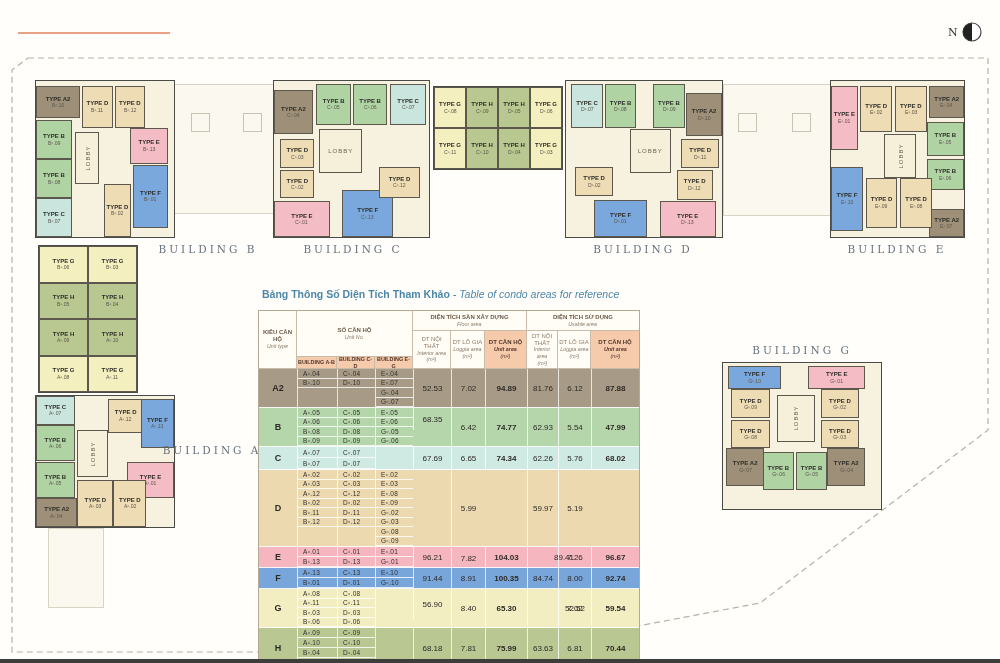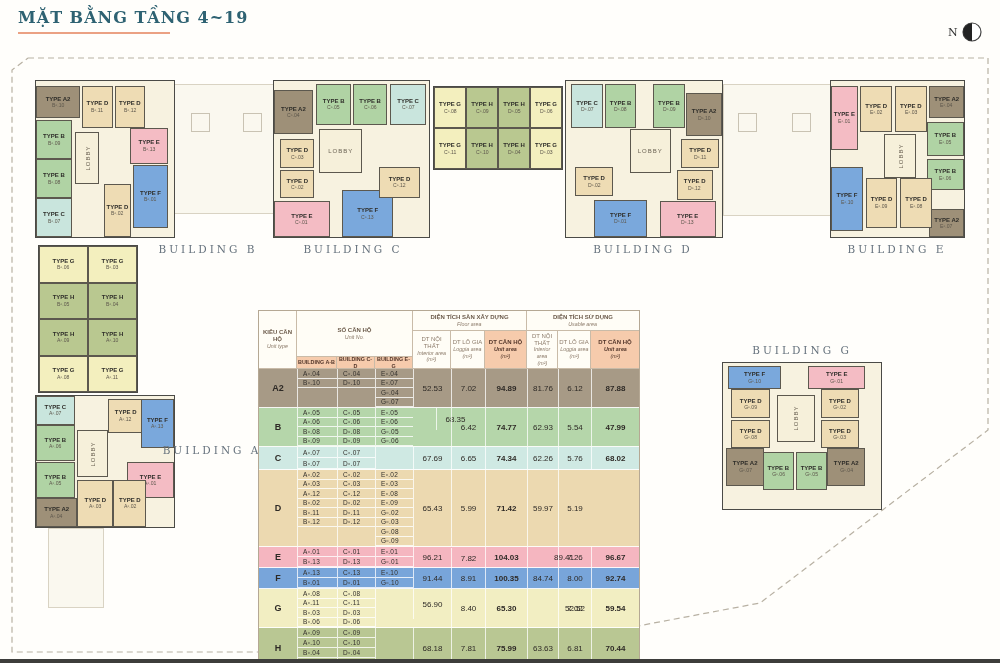--- a/index.html
+++ b/index.html
@@ -52,21 +52,20 @@
 </style>
 </head>
 <body>
 
 <div class="canvas">
 
   <svg class="boundary" width="1000" height="663">
     <path d="M28,58 L988,58 L988,430 L760,603 L500,652 L12,652 L12,70 Z" fill="none" stroke="#b8b1a3" stroke-width="1.2" stroke-dasharray="6 4"></path>
   </svg>
 
-  <div class="page-title">MẶT BẰNG TẦNG 4~19</div>
   <div class="title-underline"></div>
 
   <div class="compass">
     <span class="compass-n">N</span>
     <svg width="24" height="24">
       <circle cx="12" cy="12" r="9" fill="#fff" stroke="#444" stroke-width="1.2"></circle>
       <path d="M12,3 A9,9 0 0 0 12,21 Z" fill="#222"></path>
     </svg>
   </div>
 
@@ -403,20 +402,23 @@
         </div>
       </div>
       <div class="bldg-label" style="left: 208px; top: 243px;">BUILDING B</div>
       <div class="bldg-label" style="left: 353px; top: 243px;">BUILDING C</div>
       <div class="bldg-label" style="left: 643px; top: 243px;">BUILDING D</div>
       <div class="bldg-label" style="left: 897px; top: 243px;">BUILDING E</div>
       <div class="bldg-label" style="left: 212px; top: 444px;">BUILDING A</div>
       <div class="bldg-label" style="left: 802px; top: 344px;">BUILDING G</div>
     </div>
 
+  <div class="tbl-title">
+    <span class="vi">Bảng Thông Số Diện Tích Tham Khảo </span><span class="en">- Table of condo areas for reference</span>
+  </div>
 
   <div class="tbl">
     <div class="thead">
       <div class="hcell" style="left:0;top:0;width:38px;height:58px;">
         <span class="hvi">KIỂU CĂN HỘ</span>
         <span class="hen">Unit type</span>
       </div>
       <div class="hcell" style="left:38px;top:0;width:116px;height:46px;">
         <span class="hvi">SỐ CĂN HỘ</span>
         <span class="hen">Unit No.</span>
@@ -506,21 +508,21 @@
             <div class="ue" style="height: 9.5px;">C▫.06</div>
             <div class="ue" style="height: 9.5px;">D▫.08</div>
             <div class="ue" style="height: 9.5px;">D▫.09</div>
           </div>
           <div class="cell ucell" style="left: 116px; top: 0px; width: 38px; height: 38px;">
             <div class="ue" style="height: 9.5px;">E▫.05</div>
             <div class="ue" style="height: 9.5px;">E▫.06</div>
             <div class="ue" style="height: 9.5px;">G▫.05</div>
             <div class="ue" style="height: 9.5px;">G▫.06</div>
           </div>
-          <div class="cell vcell" style="left: 154px; top: 0px; width: 38px; height: 22px; margin-left: 23px;">68.35</div>
+          <div class="cell vcell" style="left: 154px; top: 0px; width: 38px; height: 22px;">68.35</div>
           <div class="cell vcell" style="left: 192px; top: 0px; width: 34px; height: 38px;">6.42</div>
           <div class="cell vcell bold" style="left: 226px; top: 0px; width: 42px; height: 38px;">74.77</div>
           <div class="cell vcell" style="left: 268px; top: 0px; width: 31px; height: 38px;">62.93</div>
           <div class="cell vcell" style="left: 299px; top: 0px; width: 33px; height: 38px;">5.54</div>
           <div class="cell vcell bold" style="left: 332px; top: 0px; width: 48px; height: 38px;">47.99</div>
         </div>
         <div class="row" style="height: 22px; background: rgb(207, 233, 227);">
           <div class="cell typecell" style="left: 0px; top: 0px; width: 38px; height: 22px;">C</div>
           <div class="cell ucell" style="left: 38px; top: 0px; width: 40px; height: 22px;">
             <div class="ue" style="height: 11px;">A▫.07</div>
@@ -559,23 +561,21 @@
           <div class="cell ucell" style="left: 116px; top: 0px; width: 38px; height: 76px;">
             <div class="ue" style="height: 9.5px;">E▫.02</div>
             <div class="ue" style="height: 9.5px;">E▫.03</div>
             <div class="ue" style="height: 9.5px;">E▫.08</div>
             <div class="ue" style="height: 9.5px;">E▫.09</div>
             <div class="ue" style="height: 9.5px;">G▫.02</div>
             <div class="ue" style="height: 9.5px;">G▫.03</div>
             <div class="ue" style="height: 9.5px;">G▫.08</div>
             <div class="ue" style="height: 9.5px;">G▫.09</div>
           </div>
-          <div class="cell vcell" style="left: 154px; top: 0px; width: 38px; height: 76px;">65.43</div>
           <div class="cell vcell" style="left: 192px; top: 0px; width: 34px; height: 76px;">5.99</div>
-          <div class="cell vcell bold" style="left: 226px; top: 0px; width: 42px; height: 76px;">71.42</div>
           <div class="cell vcell" style="left: 268px; top: 0px; width: 31px; height: 76px;">59.97</div>
           <div class="cell vcell" style="left: 299px; top: 0px; width: 33px; height: 76px;">5.19</div>
         </div>
         <div class="row" style="height: 20px; background: rgb(245, 182, 192);">
           <div class="cell typecell" style="left: 0px; top: 0px; width: 38px; height: 20px;">E</div>
           <div class="cell ucell" style="left: 38px; top: 0px; width: 40px; height: 20px;">
             <div class="ue" style="height: 10px;">A▫.01</div>
             <div class="ue" style="height: 10px;">B▫.13</div>
           </div>
           <div class="cell ucell" style="left: 78px; top: 0px; width: 38px; height: 20px;">

